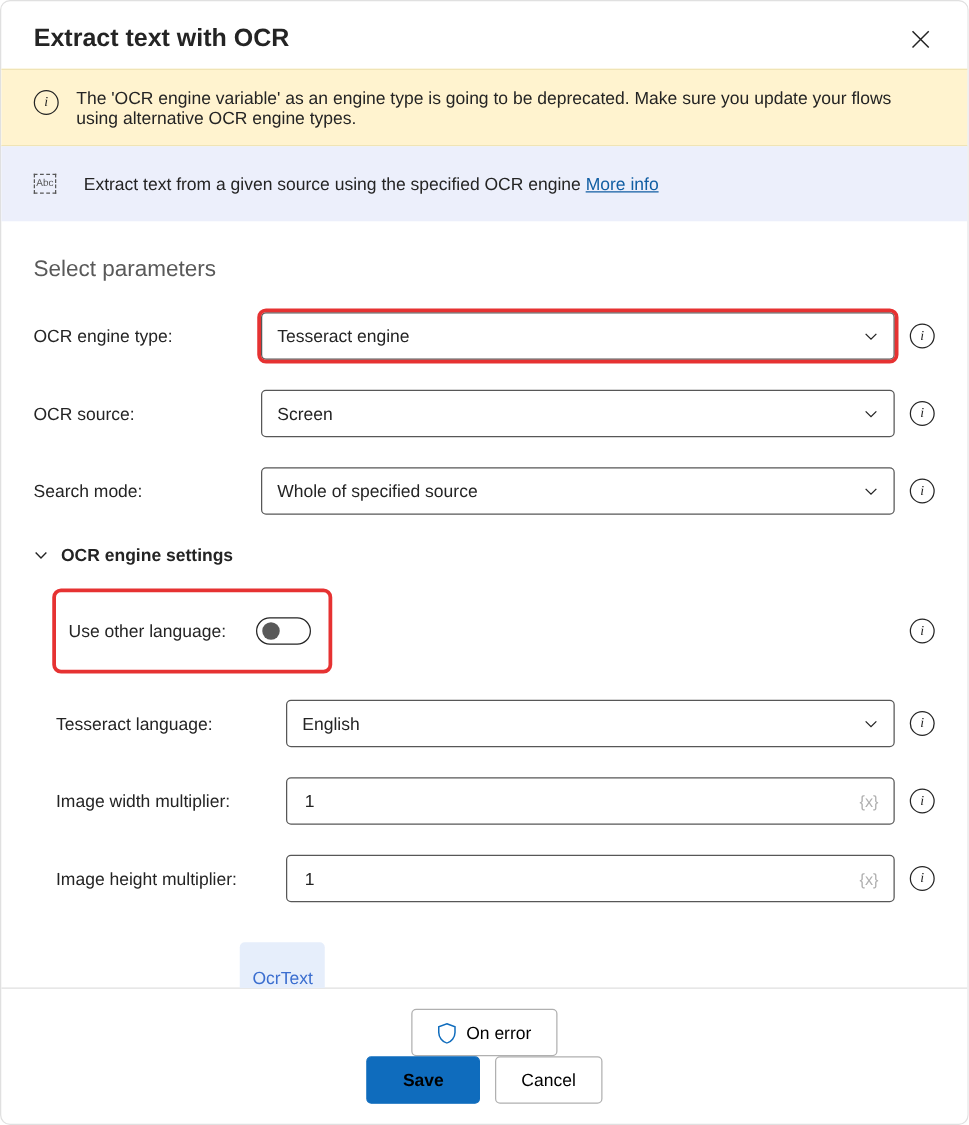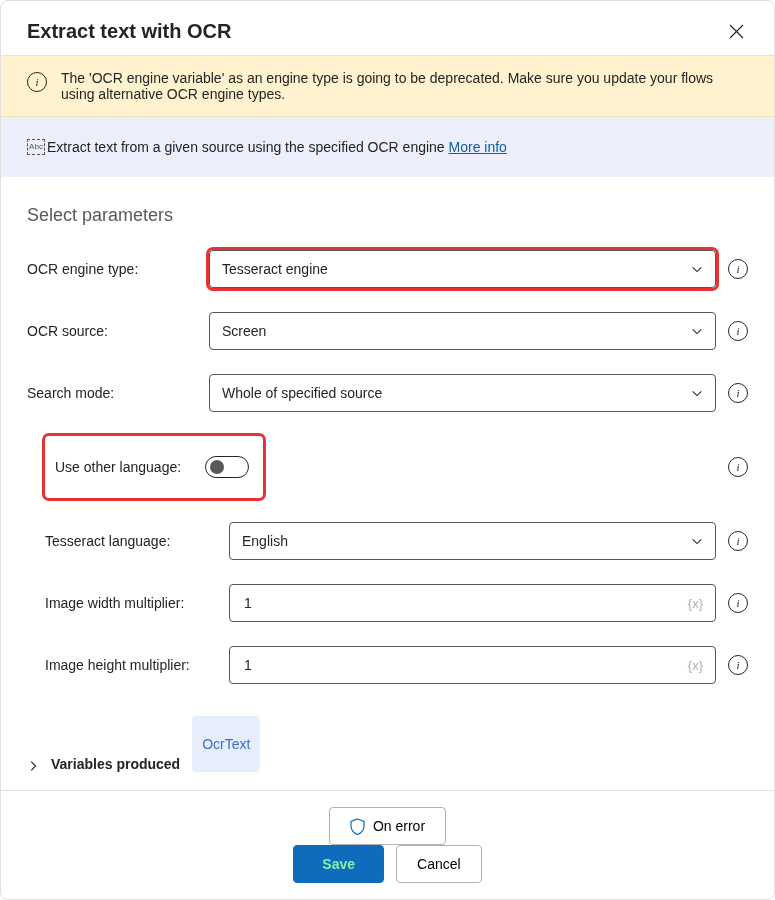--- a/index.html
+++ b/index.html
@@ -45,21 +45,21 @@
     gap: 14px;
     padding: 14px 26px 14px 26px;
   }
   .banner-warning .icon-wrap {
     padding-top: 2px;
   }
   .banner-info {
     background: #eceffb;
     display: flex;
     align-items: center;
-    gap: 2px;
+    gap: 22px;
     padding: 22px 26px;
   }
   .link {
     color: #115ea3;
     text-decoration: underline;
     cursor: pointer;
   }
   .body {
     flex: 1;
     overflow-y: auto;
@@ -213,21 +213,21 @@
     background: #fff;
     font-size: 14px;
     cursor: pointer;
     display: inline-flex;
     align-items: center;
     gap: 8px;
   }
   .btn.primary {
     background: #0f6cbd;
     border-color: #0f6cbd;
-    color: #86efac;
+    color: #000000;
     font-weight: 600;
     padding: 0 28px;
   }
   .btn-row-right { display: flex; gap: 12px; }
   .abc-icon {
     width: 18px; height: 16px;
     border: 1px dashed #575757;
     display: inline-flex;
     align-items: center;
     justify-content: center;
@@ -302,20 +302,28 @@
         <span>Whole of specified source</span>
         <span class="chevron">
           <svg width="14" height="14" viewBox="0 0 14 14">
               <path d="M2 5 L7 10 L12 5" stroke="#242424" stroke-width="1.2" fill="none"></path>
             </svg>
         </span>
       </div>
       <span class="info-icon">i</span>
     </div>
 
+    <div class="collapse-header">
+      <span class="chevron">
+        <svg width="12" height="12" viewBox="0 0 14 14">
+            <path d="M2 5 L7 10 L12 5" stroke="#242424" stroke-width="1.3" fill="none"></path>
+          </svg>
+      </span>
+      <span>OCR engine settings</span>
+    </div>
 
     <div class="nested">
 
       <div style="display:flex;align-items:center;justify-content:space-between;margin-bottom:24px;">
         <div class="toggle-row highlighted-box" style="margin-bottom:0;">
           <span class="tlabel">Use other language:</span>
           <div class="toggle">
             <div class="knob"></div>
           </div>
         </div>

